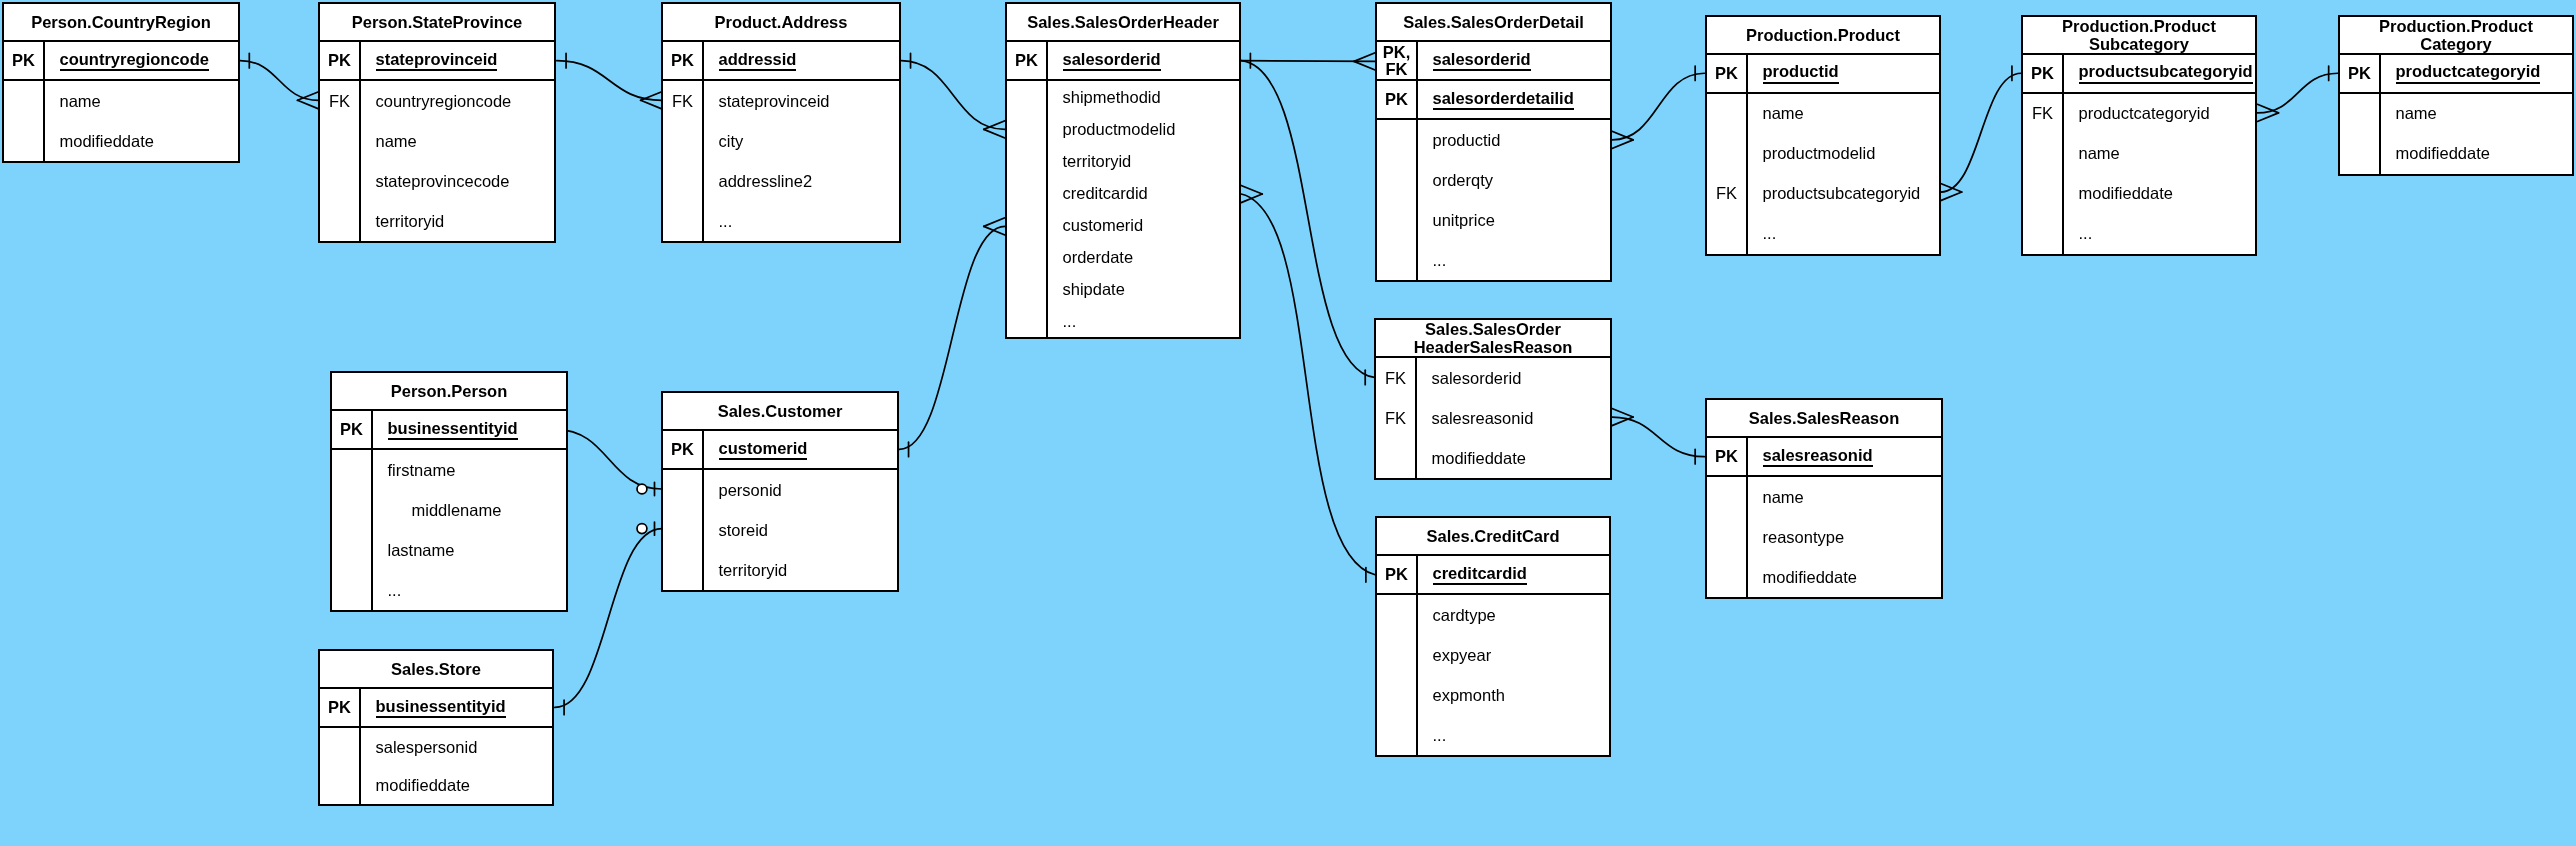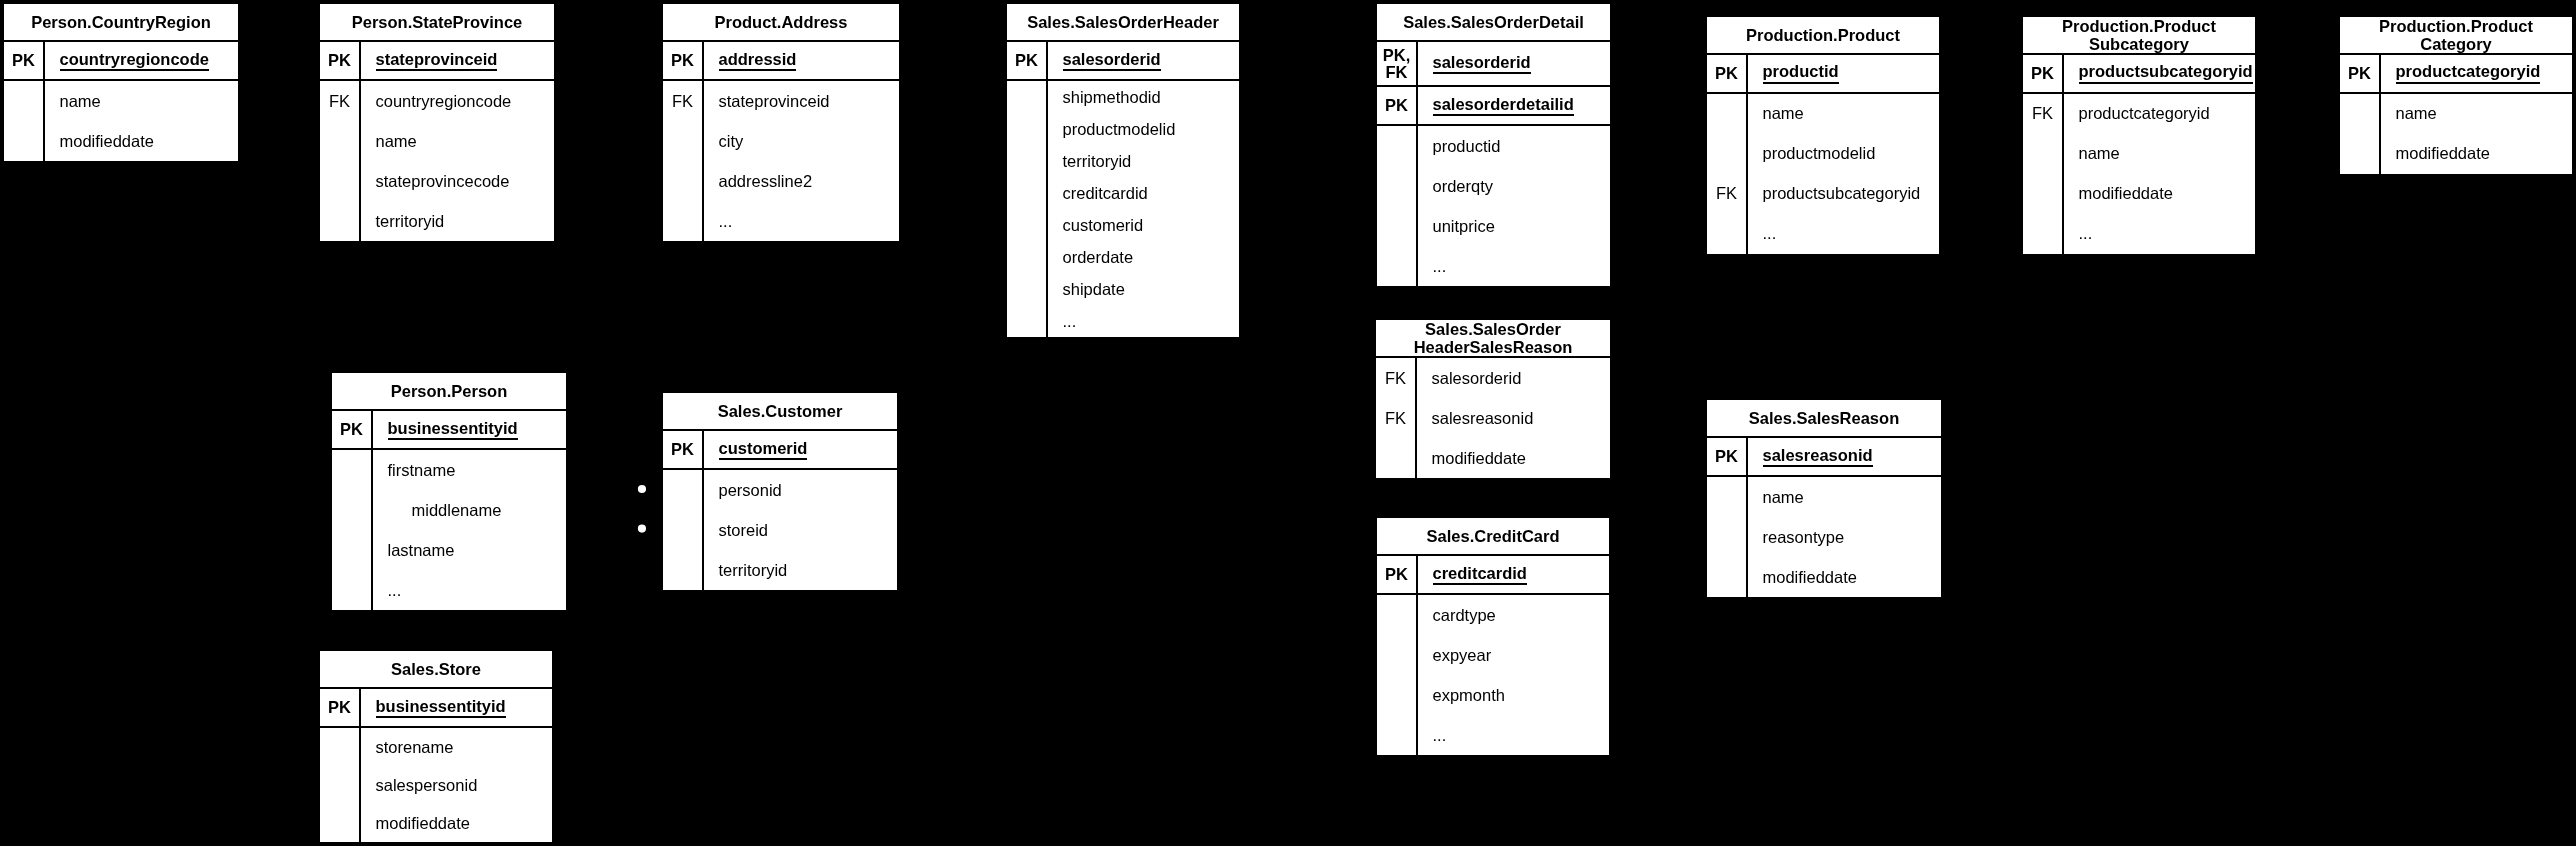--- a/index.html
+++ b/index.html
@@ -1,16 +1,16 @@
 <!DOCTYPE html>
 <html style="font-size:10.6px"><head>
 <meta charset="utf-8">
 <style>
   html,body{margin:0;padding:0;background:#ffffff}
-  #canvas{position:relative;width:2576px;height:846px;background:#000000;
+  #canvas{position:relative;width:2576px;height:846px;background:#7dd3fc;
           font-family:"Liberation Sans",sans-serif;color:#000;overflow:hidden}
   #wires{position:absolute;left:0;top:0;width:2576px;height:846px}
   #wires path{stroke:#000;stroke-width:2.6;fill:none;stroke-linecap:round}
   #wires circle.mask{fill:#fff;stroke:#000;stroke-width:2.6}
   .table{position:absolute;border:2px solid #000;background:#fff;box-sizing:border-box}
   .t-title{display:flex;align-items:center;justify-content:center;font-weight:700;font-size:16.5px;
            border-bottom:2px solid #000;box-sizing:border-box;white-space:pre-line;text-align:center;
            line-height:18px}
   .row{display:flex;box-sizing:border-box}
   .row.sep{border-bottom:2px solid #000}
@@ -243,21 +243,21 @@
       </div>
       <div class="row" style="height: 32px;">
         <div class="key"></div>
         <div class="fld">
           <span class="fld-txt">...</span>
         </div>
       </div>
     </div>
     <div class="table" style="left: 1375px; top: 2px; width: 237px;">
       <div class="t-title" style="height: 38px;">Sales.SalesOrderDetail</div>
-      <div class="row sep" style="height: 45px;">
+      <div class="row sep" style="height: 39px;">
         <div class="key bold">PK,
 FK</div>
         <div class="fld pk">
           <span class="fld-txt">salesorderid</span>
         </div>
       </div>
       <div class="row sep" style="height: 39px;">
         <div class="key bold">PK</div>
         <div class="fld pk">
           <span class="fld-txt">salesorderdetailid</span>
@@ -485,26 +485,20 @@
           <span class="fld-txt">modifieddate</span>
         </div>
       </div>
     </div>
     <div class="table" style="left: 318px; top: 649px; width: 236px;">
       <div class="t-title" style="height: 38px;">Sales.Store</div>
       <div class="row sep" style="height: 39px;">
         <div class="key bold">PK</div>
         <div class="fld pk">
           <span class="fld-txt">businessentityid</span>
-        </div>
-      </div>
-      <div class="row" style="height: 38px;">
-        <div class="key"></div>
-        <div class="fld">
-          <span class="fld-txt">storename</span>
         </div>
       </div>
       <div class="row" style="height: 38px;">
         <div class="key"></div>
         <div class="fld">
           <span class="fld-txt">salespersonid</span>
         </div>
       </div>
       <div class="row" style="height: 38px;">
         <div class="key"></div>

